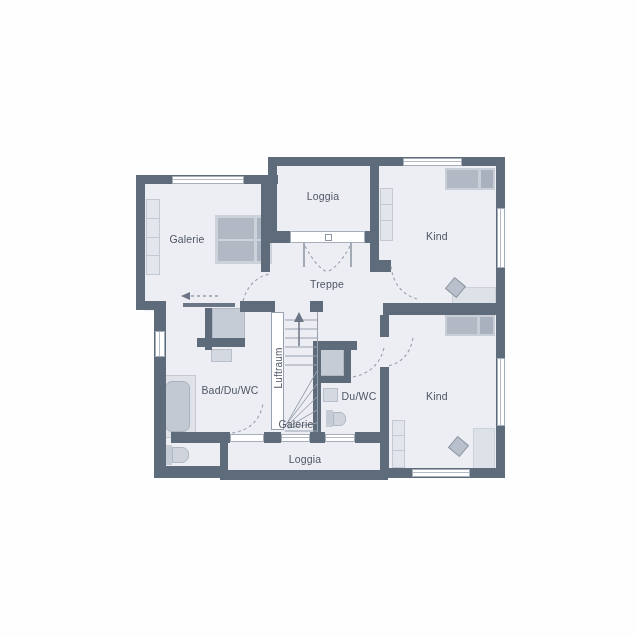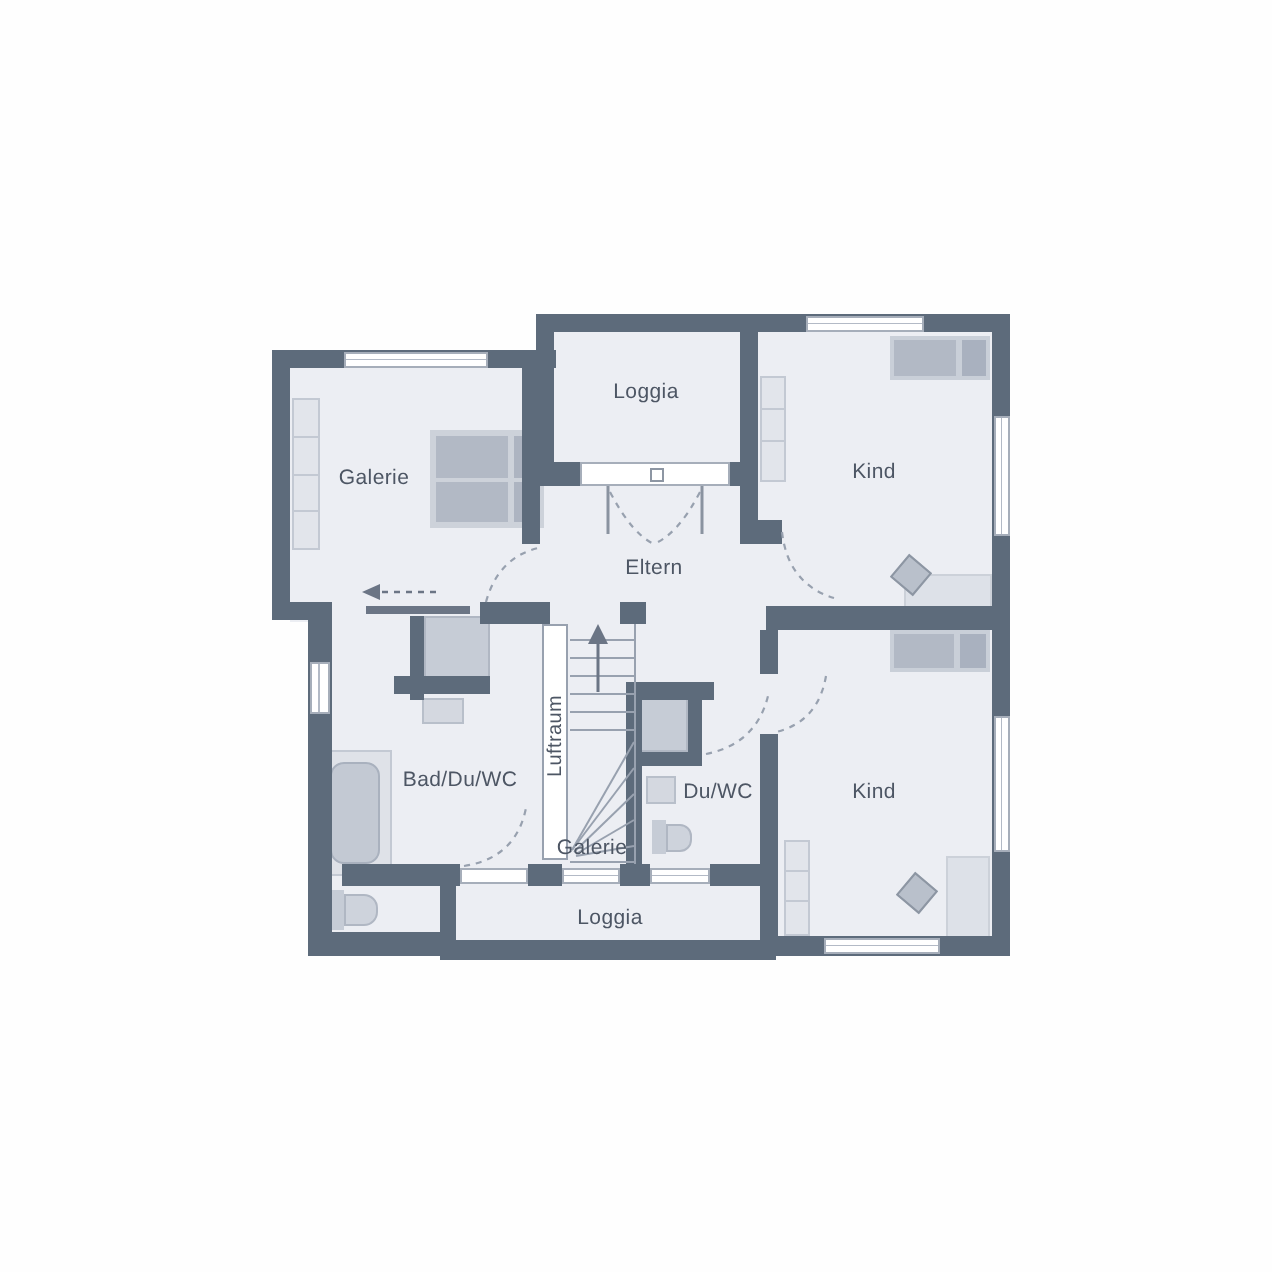--- a/index.html
+++ b/index.html
@@ -164,21 +164,21 @@
 
     <g stroke="#8a93a0" stroke-width="1.5">
       <line x1="304" y1="243" x2="304" y2="267"></line>
       <line x1="351" y1="243" x2="351" y2="267"></line>
     </g>
   </svg>
 
   <div class="label" style="left:187px;top:239px;">Galerie</div>
   <div class="label" style="left:323px;top:196px;">Loggia</div>
   <div class="label" style="left:437px;top:236px;">Kind</div>
-  <div class="label" style="left:327px;top:284px;">Eltern</div>
+  <div class="label" style="left:327px;top:284px;">Treppe</div>
   <div class="label vert" style="left:278px;top:368px;font-size:10px;">Luftraum</div>
   <div class="label" style="left:230px;top:390px;">Bad/Du/WC</div>
   <div class="label" style="left:296px;top:424px;">Galerie</div>
   <div class="label" style="left:359px;top:396px;">Du/WC</div>
   <div class="label" style="left:437px;top:396px;">Kind</div>
   <div class="label" style="left:305px;top:459px;">Loggia</div>
 
 </div>
 
 </body></html>

